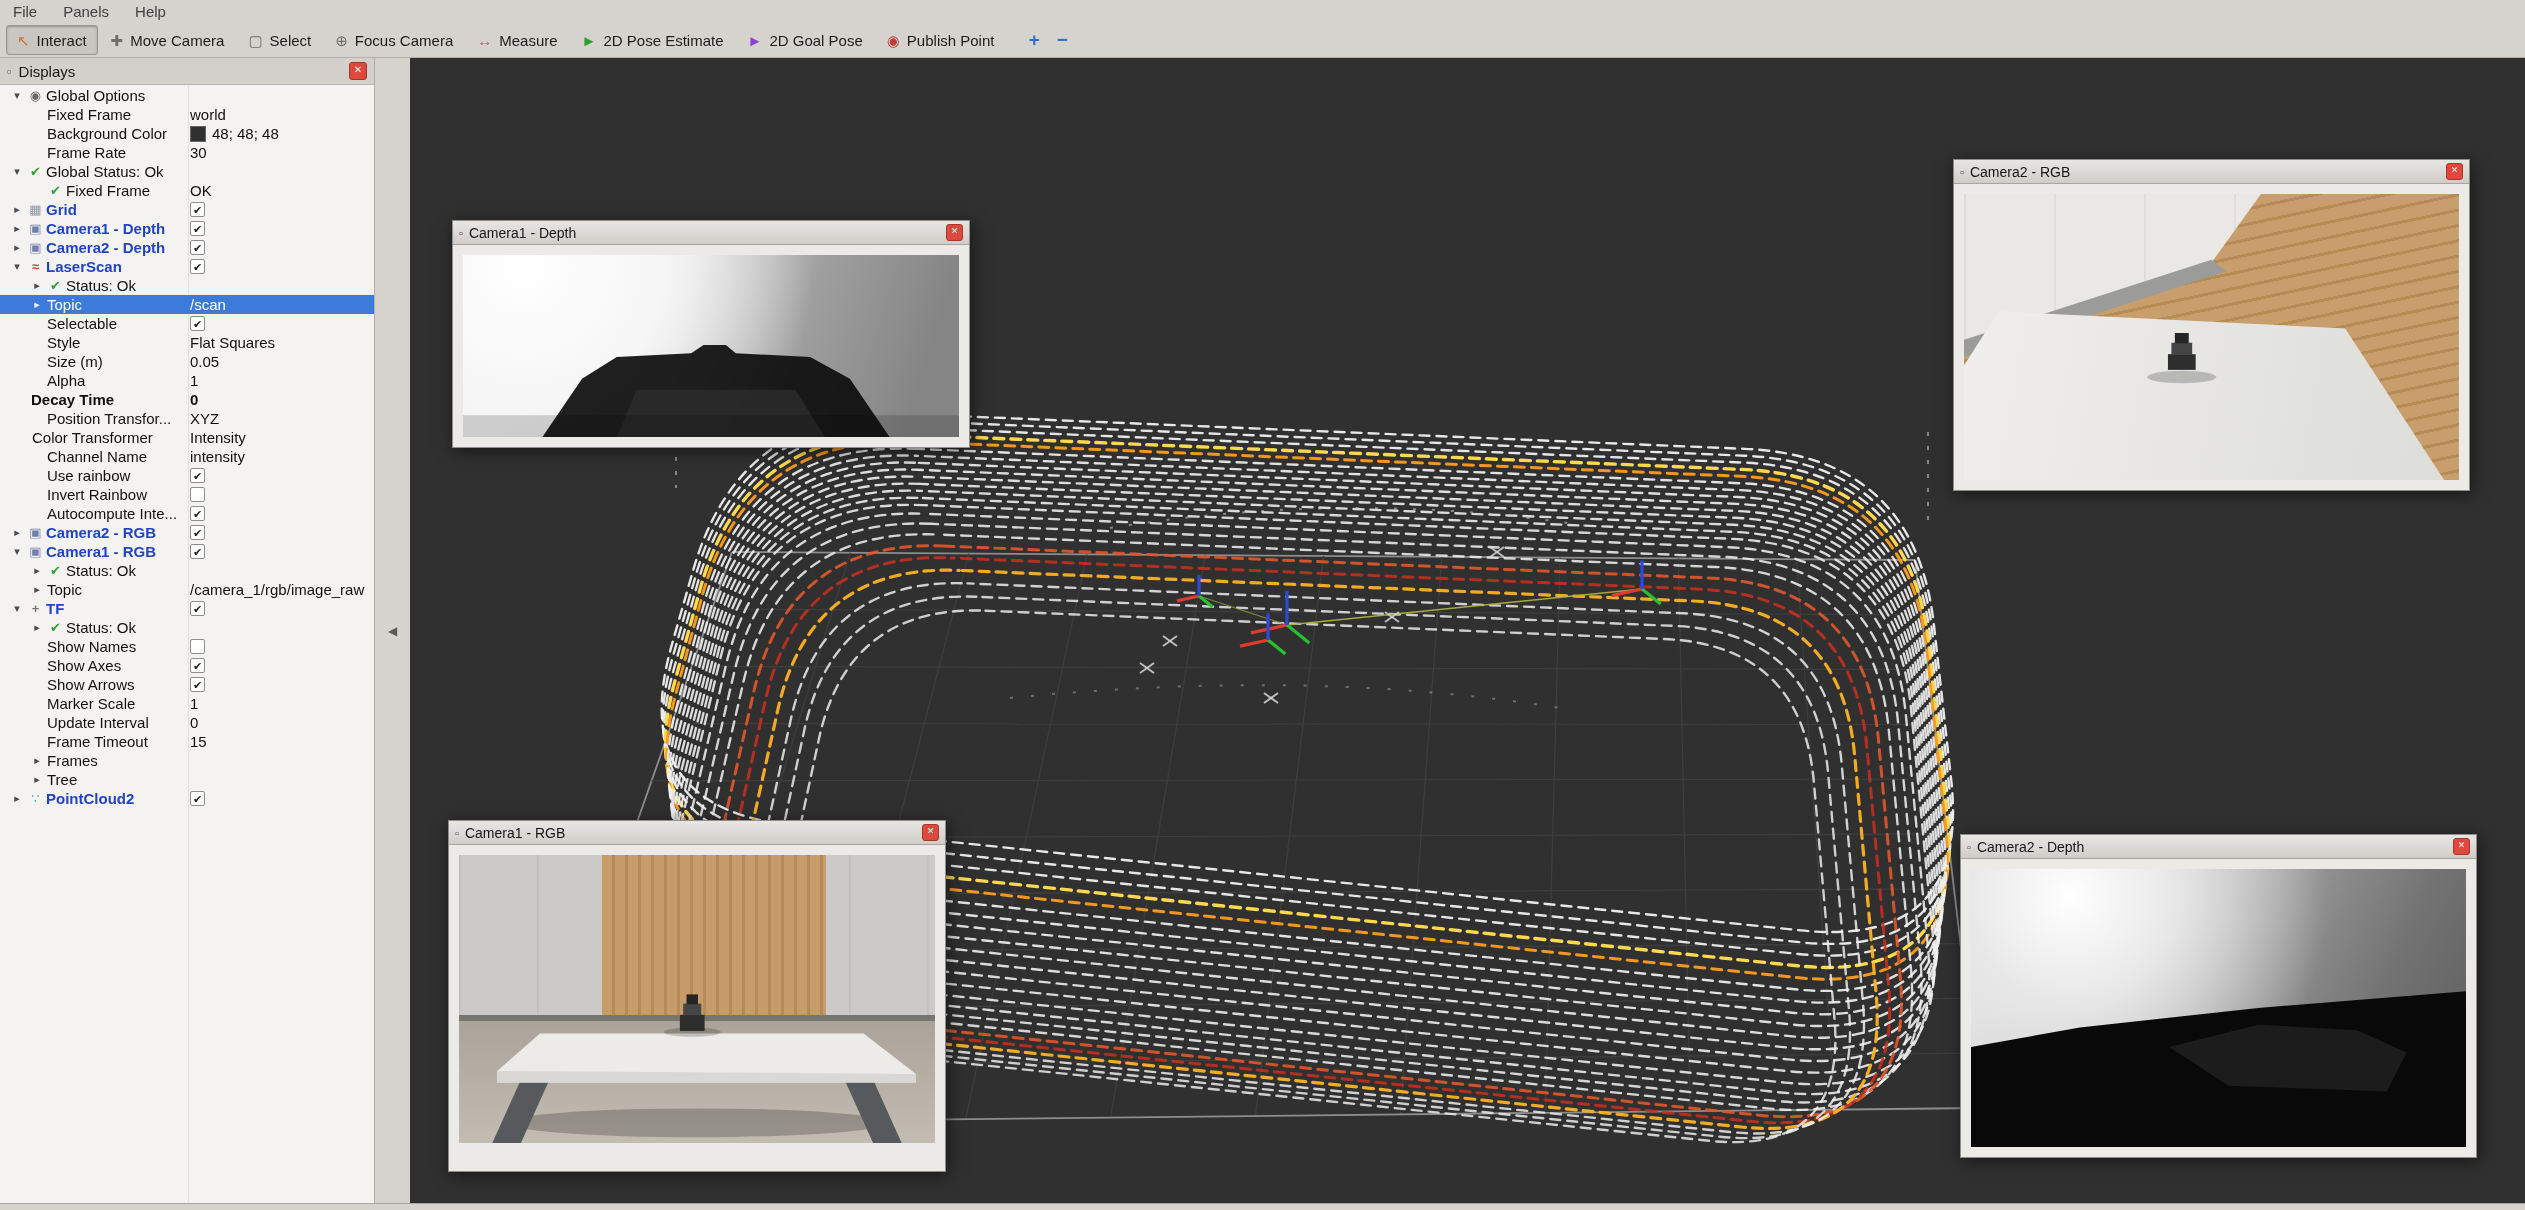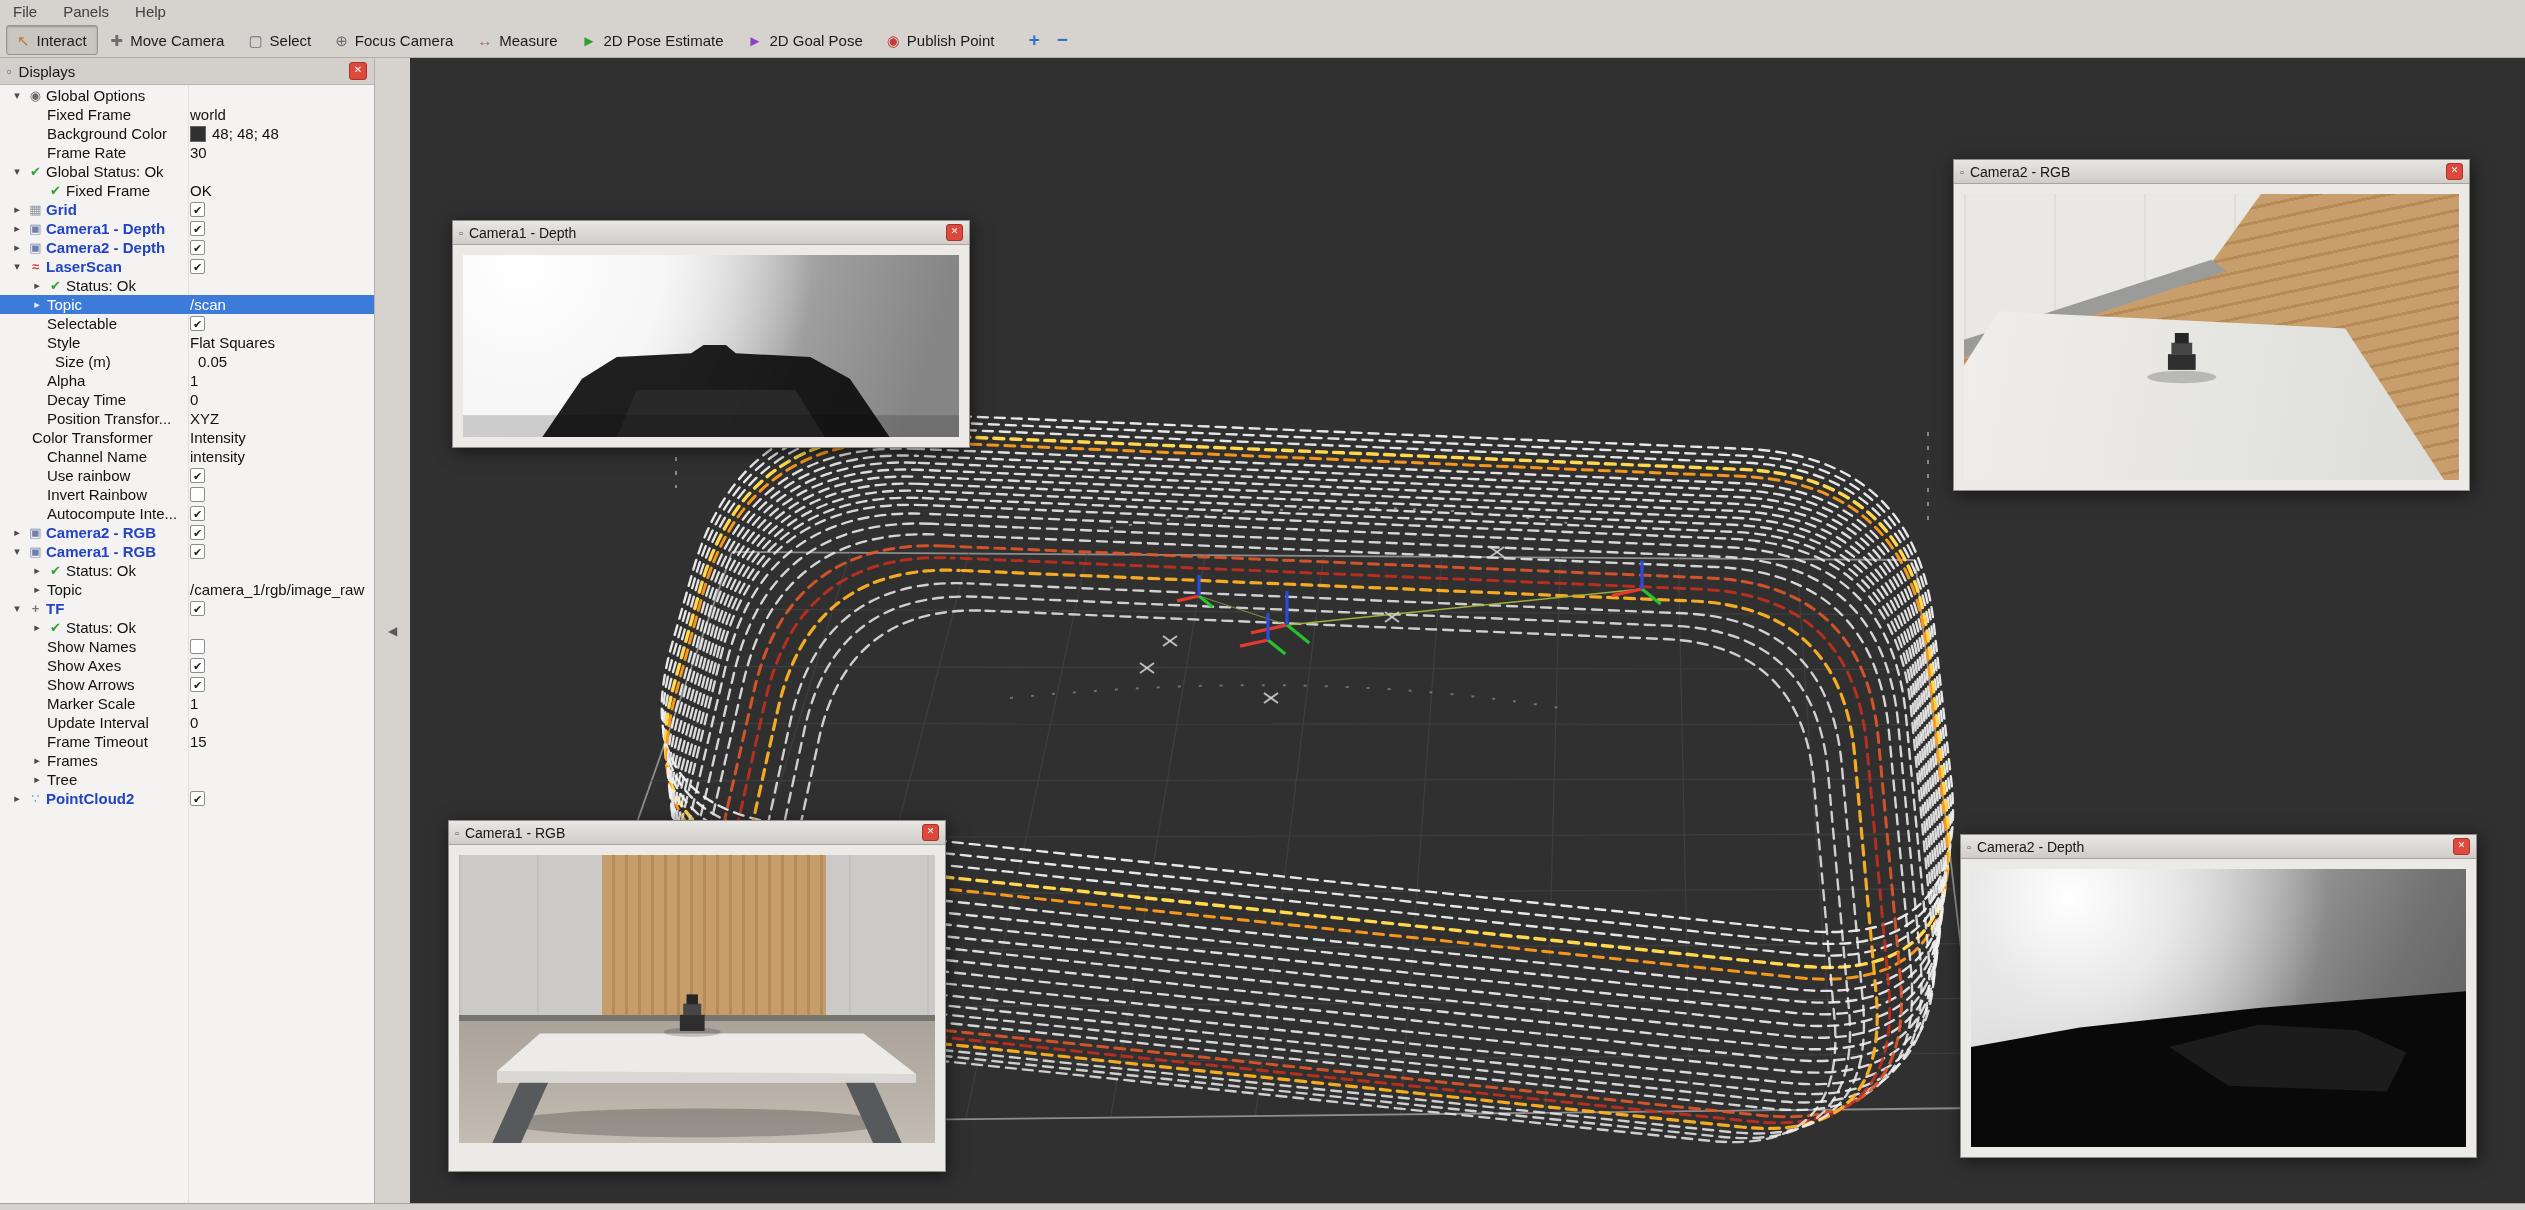--- a/index.html
+++ b/index.html
@@ -256,35 +256,35 @@
           <span class="cb">✔</span>
         </span>
       </div>
       <div class="trow" style="padding-left: 28px;">
         <span class="exp"></span>
         <span class="tlabel">Style</span>
         <span class="vwrap">
           <span class="tvalue">Flat Squares</span>
         </span>
       </div>
-      <div class="trow" style="padding-left: 28px; margin-left: 8px;">
+      <div class="trow" style="padding-left: 28px;">
         <span class="exp"></span>
         <span class="tlabel">Size (m)</span>
         <span class="vwrap">
           <span class="tvalue">0.05</span>
         </span>
       </div>
       <div class="trow" style="padding-left: 28px;">
         <span class="exp"></span>
         <span class="tlabel">Alpha</span>
         <span class="vwrap">
           <span class="tvalue">1</span>
         </span>
       </div>
-      <div class="trow" style="padding-left: 28px;">
+      <div class="trow" style="padding-left: 12px; font-weight: bold;">
         <span class="exp"></span>
         <span class="tlabel">Decay Time</span>
         <span class="vwrap">
           <span class="tvalue">0</span>
         </span>
       </div>
       <div class="trow" style="padding-left: 28px;">
         <span class="exp"></span>
         <span class="tlabel">Position Transfor...</span>
         <span class="vwrap">

